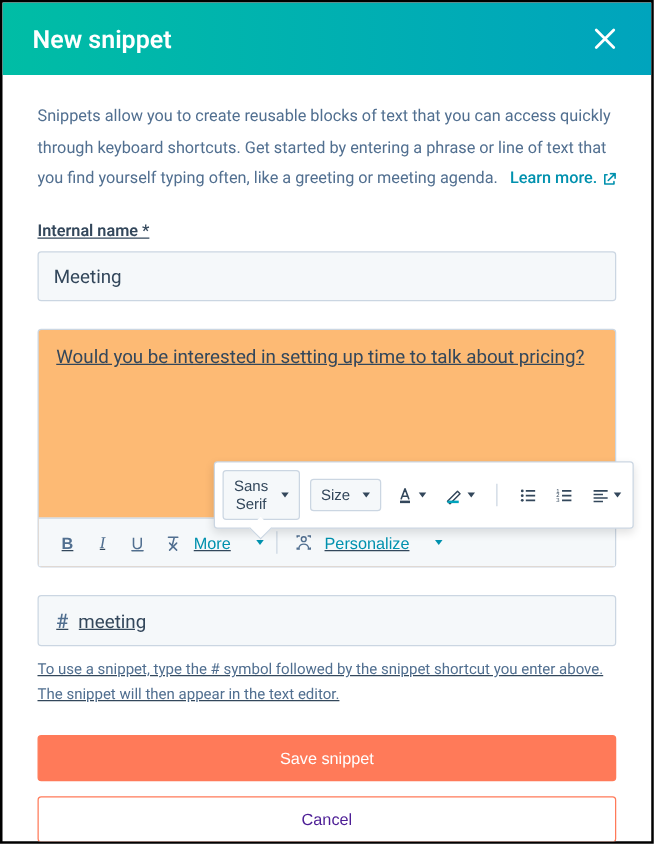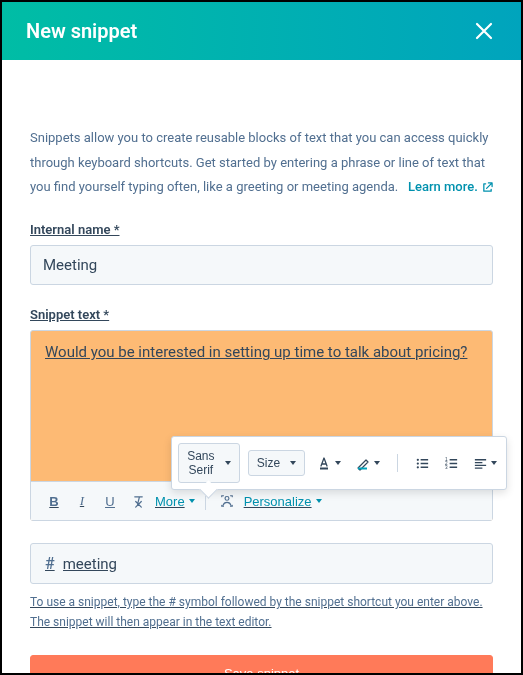--- a/index.html
+++ b/index.html
@@ -20,21 +20,21 @@
       justify-content: space-between;
       align-items: center;
     }
     .header h1 { font-size: 20px; font-weight: 600; }
     .close-btn {
       background: none; border: none; color: #fff; cursor: pointer;
       padding: 4px; display: flex;
     }
     .body { padding: 22px 28px 20px 28px; }
     .description {
-      color: #516f90; font-size: 13px; line-height: 1.9; margin-top: 44px;
+      color: #516f90; font-size: 13px; line-height: 1.9;
     }
     .learn-more {
       color: #0091ae; font-weight: 500; font-size: 13px;
       text-decoration: none; display: inline-flex; align-items: center; gap: 4px;
     }
     .field { margin-top: 22px; text-decoration: underline; }
     .field-label {
       font-size: 13px; font-weight: 600; color: #33475b;
       display: block; margin-bottom: 8px;
     }
@@ -58,21 +58,21 @@
       background: none; border: none; width: 26px; height: 26px;
       display: inline-flex; align-items: center; justify-content: center;
       cursor: pointer; color: #516f90; font-size: 13px;
     }
     .fmt-bold { font-weight: 700; }
     .fmt-italic { font-style: italic; font-family: Georgia, serif; }
     .fmt-underline { text-decoration: underline; }
     .divider { width: 1px; height: 18px; background: #cbd6e2; margin: 0 6px; }
     .link-btn {
       background: none; border: none; color: #0091ae; font-size: 13px;
-      cursor: pointer; display: inline-flex; align-items: center; gap: 4px;
+      cursor: pointer; display: inline-flex; align-items: center; gap: 20px;
       padding: 4px 2px;
     }
     .caret-down {
       width: 0; height: 0; border-left: 3px solid transparent;
       border-right: 3px solid transparent; border-top: 4px solid currentColor;
       display: inline-block;
     }
     .popover {
       position: absolute; bottom: 30px; left: 140px;
       background: #fff; border: 1px solid #cbd6e2; border-radius: 3px;
@@ -148,21 +148,20 @@
         </svg>
     </a>
   </p>
 
   <div class="field">
     <label class="field-label">Internal name *</label>
     <input type="text" class="text-input" value="Meeting" style="">
   </div>
 
   <div class="field">
-    <label class="field-label">Snippet text *</label>
     <div class="editor-box">
       <div class="editor-content" contenteditable="true" style="">Would you be interested in setting up time to talk about pricing?</div>
 
       <div class="sub-toolbar">
         <button class="fmt-btn fmt-bold">B</button>
         <button class="fmt-btn fmt-italic">I</button>
         <button class="fmt-btn fmt-underline">U</button>
         <button class="fmt-btn">
           <svg width="15" height="15" viewBox="0 0 16 16">
               <path d="M4 3h8M9 3l-2 8M5 14l6-6M11 14l-6-6" stroke="#516f90" stroke-width="1.3" fill="none" stroke-linecap="round"></path>

